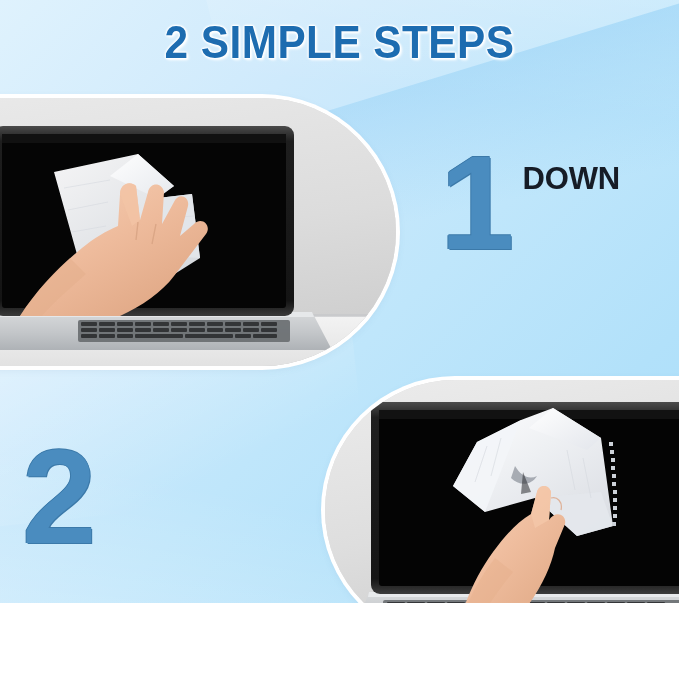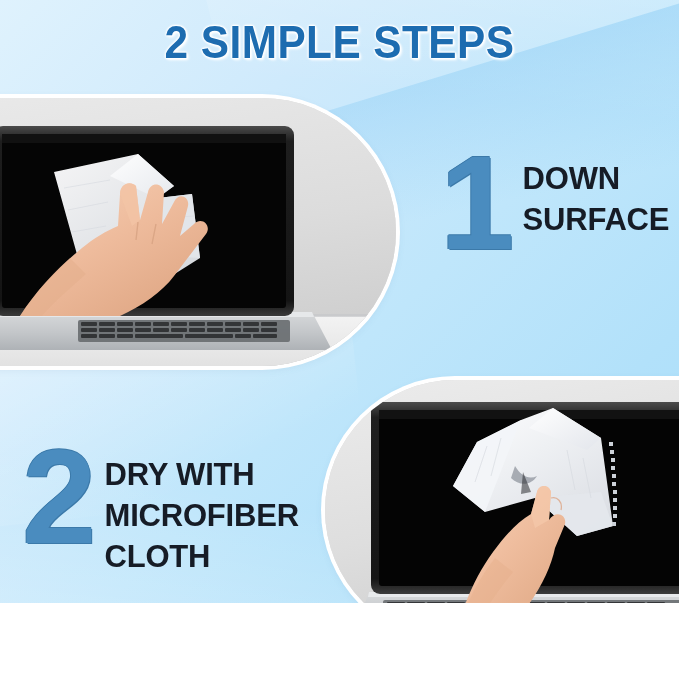--- a/index.html
+++ b/index.html
@@ -258,31 +258,25 @@
       </g>
 
       <rect x="0" y="0" width="436" height="268" fill="none"></rect>
     </svg>
   </div>
 
   <div id="step1" class="step">
     <div class="step-num">1</div>
     <div class="step-lines">
       <div class="step-line">DOWN</div>
-      <div class="step-line">SURFACE</div>
     </div>
   </div>
 
   <div id="step2" class="step">
     <div class="step-num">2</div>
-    <div class="step-lines">
-      <div class="step-line">DRY WITH</div>
-      <div class="step-line">MICROFIBER</div>
-      <div class="step-line">CLOTH</div>
-    </div>
   </div>
 
   <div id="panel-step2" class="photo-panel">
     <svg viewBox="0 0 394 260" preserveAspectRatio="xMidYMid slice">
       <defs>
         <linearGradient id="wallGrad2" x1="0" y1="0" x2="0.3" y2="1">
           <stop offset="0%" stop-color="#ececec"></stop>
           <stop offset="60%" stop-color="#dedede"></stop>
           <stop offset="100%" stop-color="#d0d0d0"></stop>
         </linearGradient>

